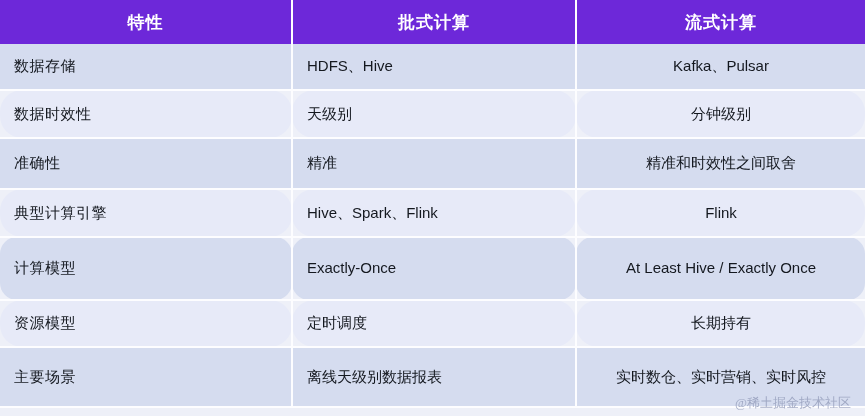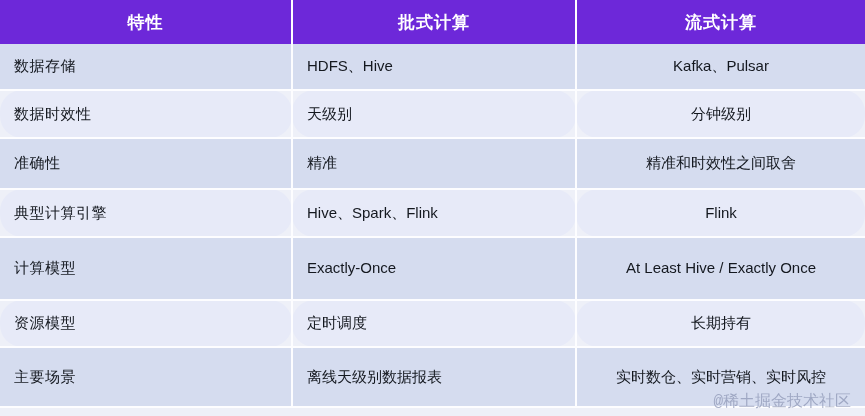--- a/index.html
+++ b/index.html
@@ -85,37 +85,37 @@
   .tbl td:last-child { border-right: none; text-align: center; }
 
   tr.row-dark  td { background: #d5dcef; }
   tr.row-light td { background: #e7eaf8; border-radius: 22px; }
 
   
   tr.h1 td { height: 45px; }
   tr.h2 td { height: 46px; }
   tr.h3 td { height: 49px; margin-left: 36px; }
   tr.h4 td { height: 46px; }
-  tr.h5 td { height: 61px; }
+  tr.h5 td { height: 61px; border-radius: 17px; }
   tr.h6 td { height: 45px; }
   tr.h7 td { height: 58px; }
 
   .tbl td.cn { letter-spacing: 0.5px; }
 
   
   .corner-wm {
     position: absolute;
     right: 14px;
     bottom: 4px;
     z-index: 3;
-    font-size: 16px;
+    font-size: 13px;
     color: #8e97b6;
     opacity: 0.75;
     white-space: nowrap;
-    font-family: Liberation Mono, monospace;
+    font-family: Liberation Serif, serif;
   }
 </style>
 </head>
 <body>
 
 <div id="comparison-table">
 
   <div class="wm-layer">
     <span class="wm wm-a">AOF</span>
     <span class="wm wm-b">若不是你</span>

